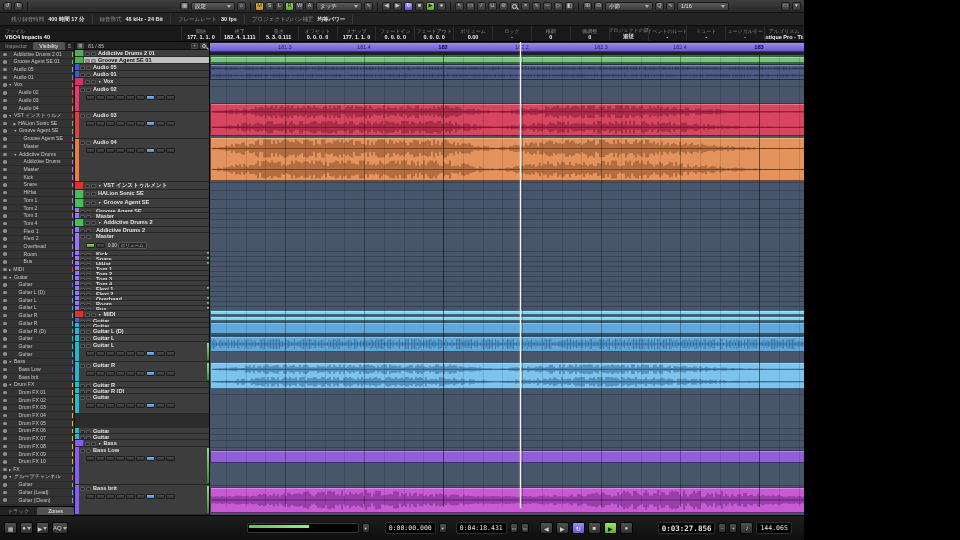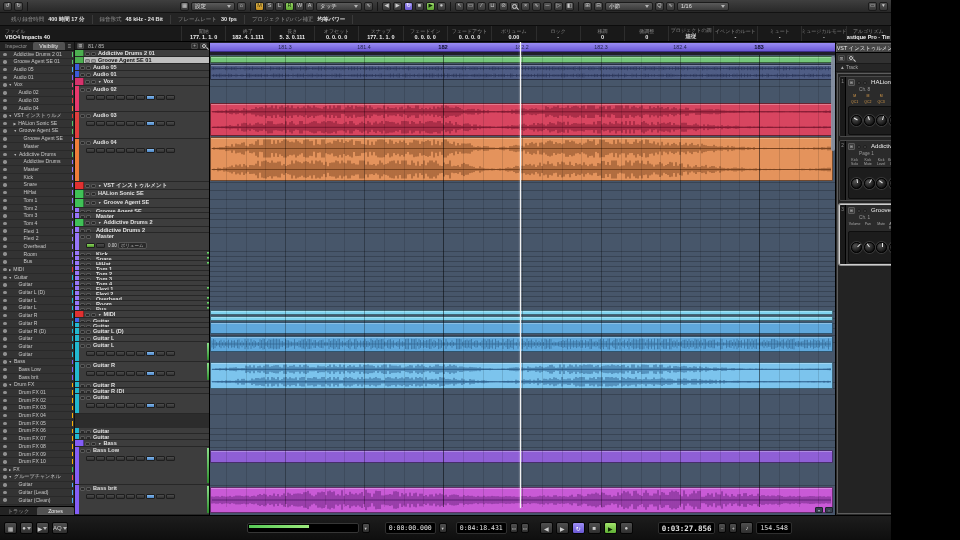--- a/index.html
+++ b/index.html
@@ -1,18 +1,18 @@
 <!DOCTYPE html>
 <html><head>
 <meta charset="utf-8">
 <style>
 *{margin:0;padding:0;box-sizing:border-box}
 html,body{background:#000}
 body{font-family:"Liberation Sans",sans-serif}
-.app{position:relative;width:891px;height:540px;background:#1e1e1e;overflow:hidden;color:#ccc}
+.app{position:relative;width:804px;height:540px;background:#1e1e1e;overflow:hidden;color:#ccc}
 
 .toolbar{height:13px;background:linear-gradient(#3f3f3f,#282828);border-bottom:1px solid #121212;display:flex;align-items:center;gap:2px;padding:0 3px}
 .tbtn{height:9px;min-width:11px;padding:0 2px;background:linear-gradient(#565656,#383838);border:1px solid #1b1b1b;border-radius:2px;color:#ccc;display:flex;align-items:center;justify-content:center;font-size:5.5px;line-height:1;flex:none}
 .tbtn.sq{min-width:9px;padding:0}
 .tbtn.green{background:linear-gradient(#98d968,#5da32f);color:#0f2506}
 .tbtn.purple{background:linear-gradient(#9c8df2,#6a58d0);color:#fff}
 .tbtn.amber{background:linear-gradient(#e8c050,#c08a1e);color:#2c1d00}
 .tsep{width:1px;height:9px;background:#161616;margin:0 2px;flex:none}
 .tspacer{flex:1}
 .tdrop{height:9px;background:linear-gradient(#5a5a5a,#3b3b3b);border:1px solid #1b1b1b;border-radius:2px;display:flex;align-items:center;gap:3px;padding:0 3px;font-size:5.5px;color:#e2e2e2;flex:none;justify-content:space-between}
@@ -1482,15 +1482,15 @@
     <span class="tpbtn" style="margin-left:8px">◀</span>
     <span class="tpbtn">▶</span>
     <span class="tpbtn purple">↻</span>
     <span class="tpbtn">■</span>
     <span class="tpbtn green">▶</span>
     <span class="tpbtn">●</span>
     <span class="twell big" style="margin-left:22px">0:03:27.856</span>
     <span class="tpbtn tiny">−</span>
     <span class="tpbtn tiny">+</span>
     <span class="tpbtn">♪</span>
-    <span class="twell">154.548</span>
+    <span class="twell">144.065</span>
   </footer>
 </div>
 
 </body></html>

